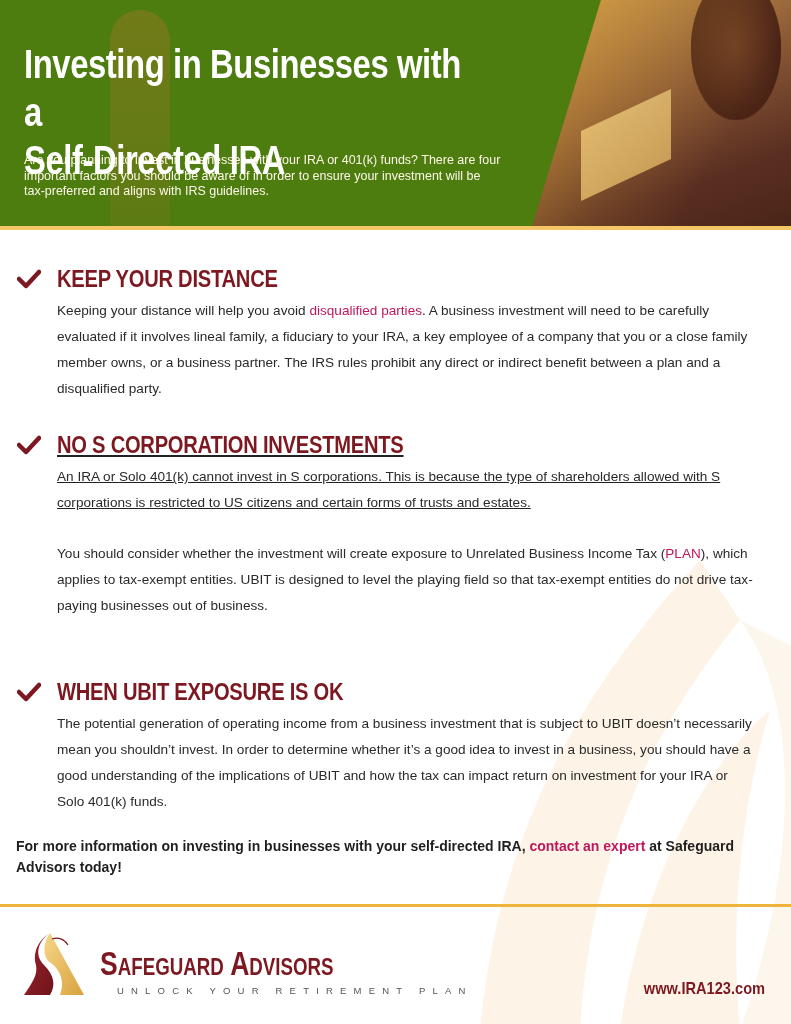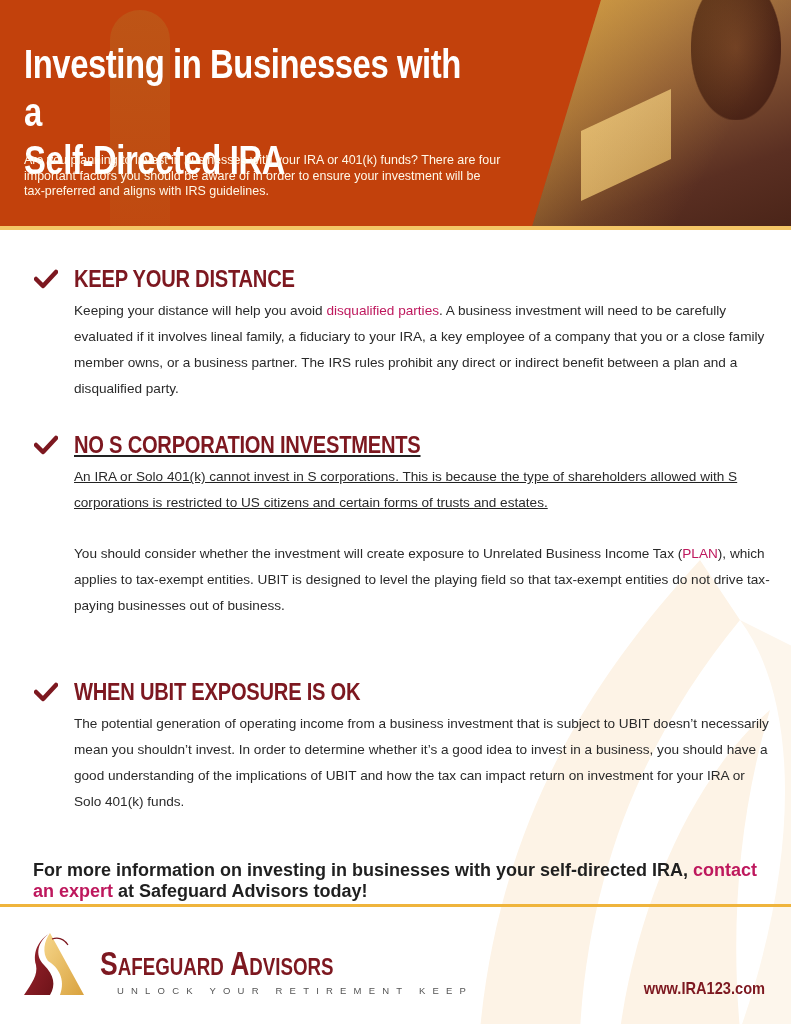--- a/index.html
+++ b/index.html
@@ -2,21 +2,21 @@
 <html><head>
 <meta charset="utf-8">
 <style>
   * { box-sizing: border-box; margin: 0; padding: 0; }
   html, body { width: 791px; height: 1024px; overflow: hidden; background: #ffffff; }
   body { position: relative; font-family: "Liberation Sans", sans-serif; color: #222; }
 
   
   .header {
     position: absolute; left: 0; top: 0; width: 791px; height: 230px;
-    background: #c2410c; overflow: hidden;
+    background: #4d7c0f; overflow: hidden;
   }
   .header .photo {
     position: absolute; top: 0; right: 0; width: 260px; height: 230px;
     background: linear-gradient(160deg, #b98a4a 0%, #8c5a36 40%, #5a2f22 75%, #4a2418 100%);
     clip-path: polygon(70px 0, 260px 0, 260px 230px, 0 230px);
   }
   .header .photo-overlay {
     position: absolute; top: 0; right: 0; width: 260px; height: 230px;
     background: linear-gradient(120deg, rgba(239,180,60,0.55) 0%, rgba(239,180,60,0.15) 45%, rgba(0,0,0,0) 70%);
     clip-path: polygon(70px 0, 260px 0, 260px 230px, 0 230px);
@@ -52,40 +52,40 @@
     transform: scaleX(0.96); transform-origin: left top;
   }
 
   
   .watermark {
     position: absolute; left: 440px; top: 560px; width: 360px; height: 470px;
     pointer-events: none;
   }
 
   
-  .section { position: absolute; left: 34px; width: 740px; }
+  .section { position: absolute; left: 17px; width: 740px; }
   .section .head { display: flex; align-items: center; height: 30px; }
   .check {
     width: 24px; height: 20px; margin-right: 16px; flex: none;
   }
   .section h2 {
     font-family: "Liberation Sans Narrow", "Liberation Sans", sans-serif;
     font-weight: 700; font-size: 24px; color: #7d1820;
     transform: scaleX(0.84); transform-origin: left center; white-space: nowrap;
     letter-spacing: -0.3px;
   }
   .section p {
     margin-left: 40px; margin-top: 4px; width: 700px;
     font-size: 13.6px; line-height: 26px; color: #2a2a2a;
   }
   .link { color: #be185d; }
 
   .cta {
-    position: absolute; left: 33px; top: 836px; width: 740px;
-    font-size: 18px; line-height: 21px; color: #1f1f1f; font-weight: 600; margin-top: 24px;
+    position: absolute; left: 16px; top: 836px; width: 740px;
+    font-size: 14px; line-height: 21px; color: #1f1f1f; font-weight: 600;
   }
 
   .divider {
     position: absolute; left: 0; top: 904px; width: 791px; height: 3px; background: #efb43c;
   }
 
   
   .logo-mark { position: absolute; left: 24px; top: 931px; width: 60px; height: 66px; }
   .brand {
     position: absolute; left: 100px; top: 944px;
@@ -175,14 +175,14 @@
     <linearGradient id="red" x1="0" y1="0" x2="1" y2="1">
       <stop offset="0" stop-color="#a02530"></stop>
       <stop offset="1" stop-color="#6e1319"></stop>
     </linearGradient>
   </defs>
   <path d="M26 2 L60 64 L36 64 C42 48 34 36 24 30 C18 22 20 10 26 2 Z" fill="url(#gold)"></path>
   <path d="M26 2 C14 10 10 24 20 34 C30 44 32 54 26 64 L0 64 C8 52 14 44 12 34 C8 20 16 8 26 2 Z" fill="url(#red)"></path>
   <path d="M28 8 C34 6 40 8 44 14" stroke="#7d1820" stroke-width="1.2" fill="none"></path>
 </svg>
 <div class="brand">Safeguard Advisors</div>
-<div class="tagline">UNLOCK YOUR RETIREMENT KEEP</div>
+<div class="tagline">UNLOCK YOUR RETIREMENT PLAN</div>
 <a class="site">www.IRA123.com</a>
 
 </body></html>

